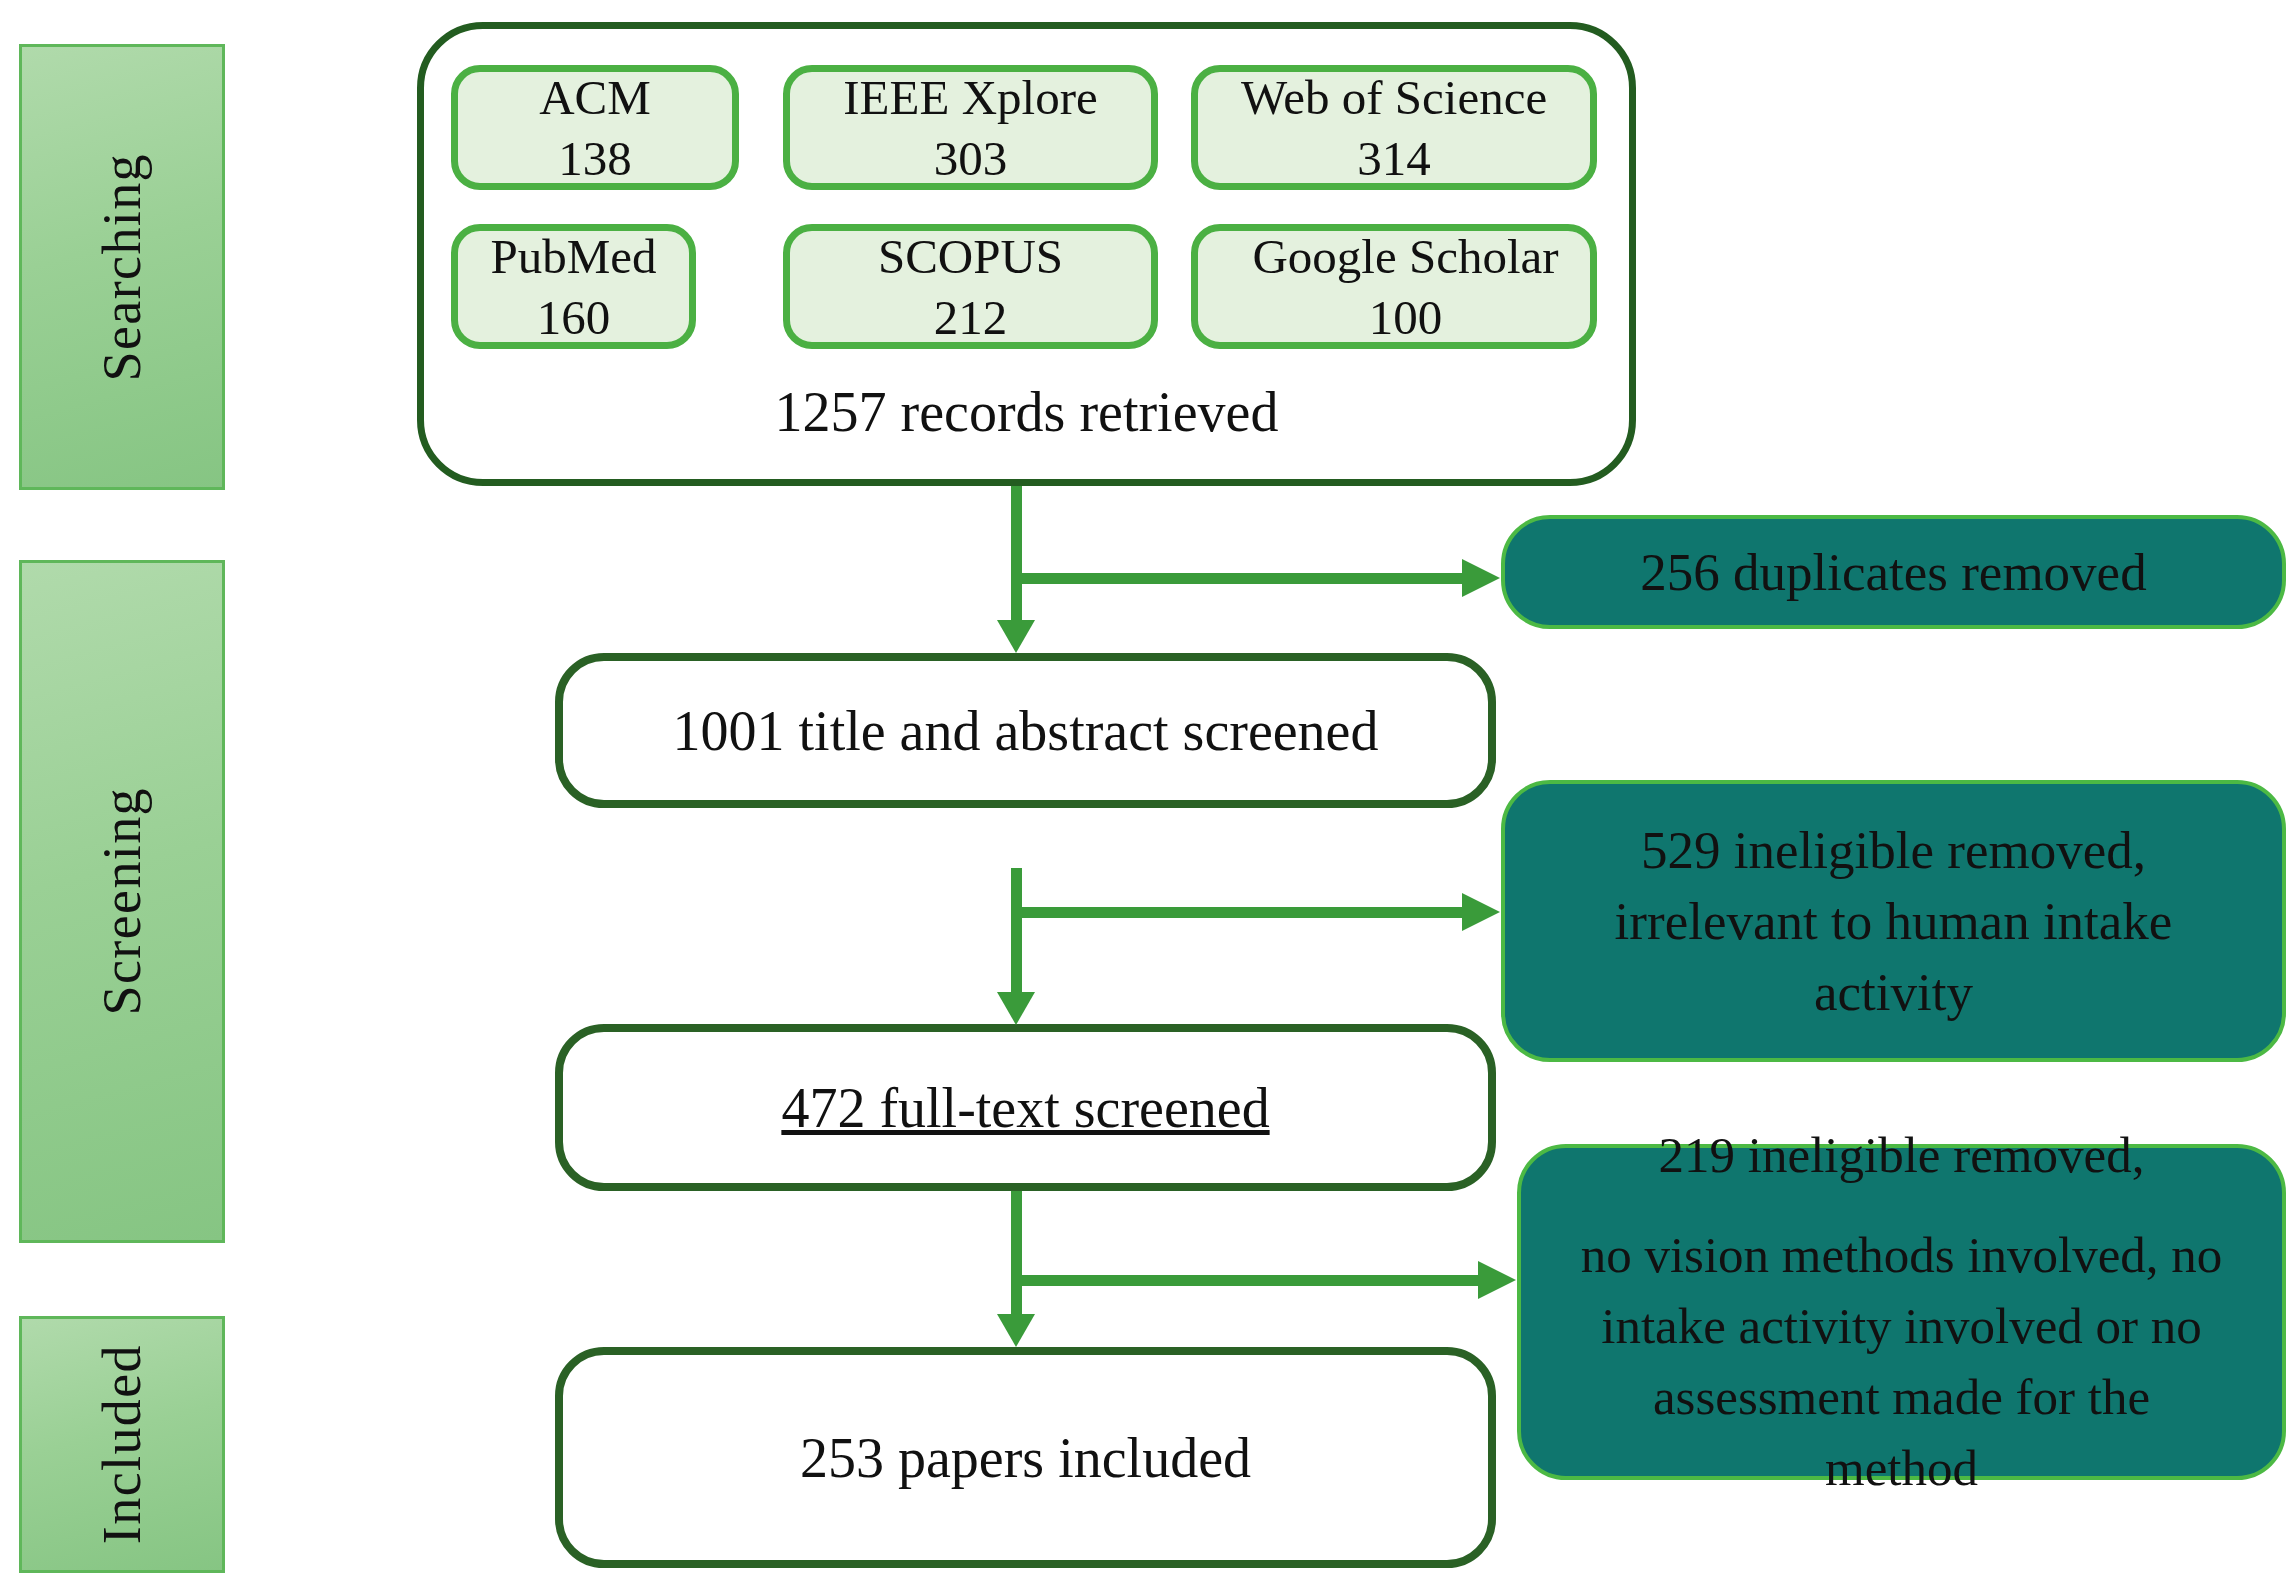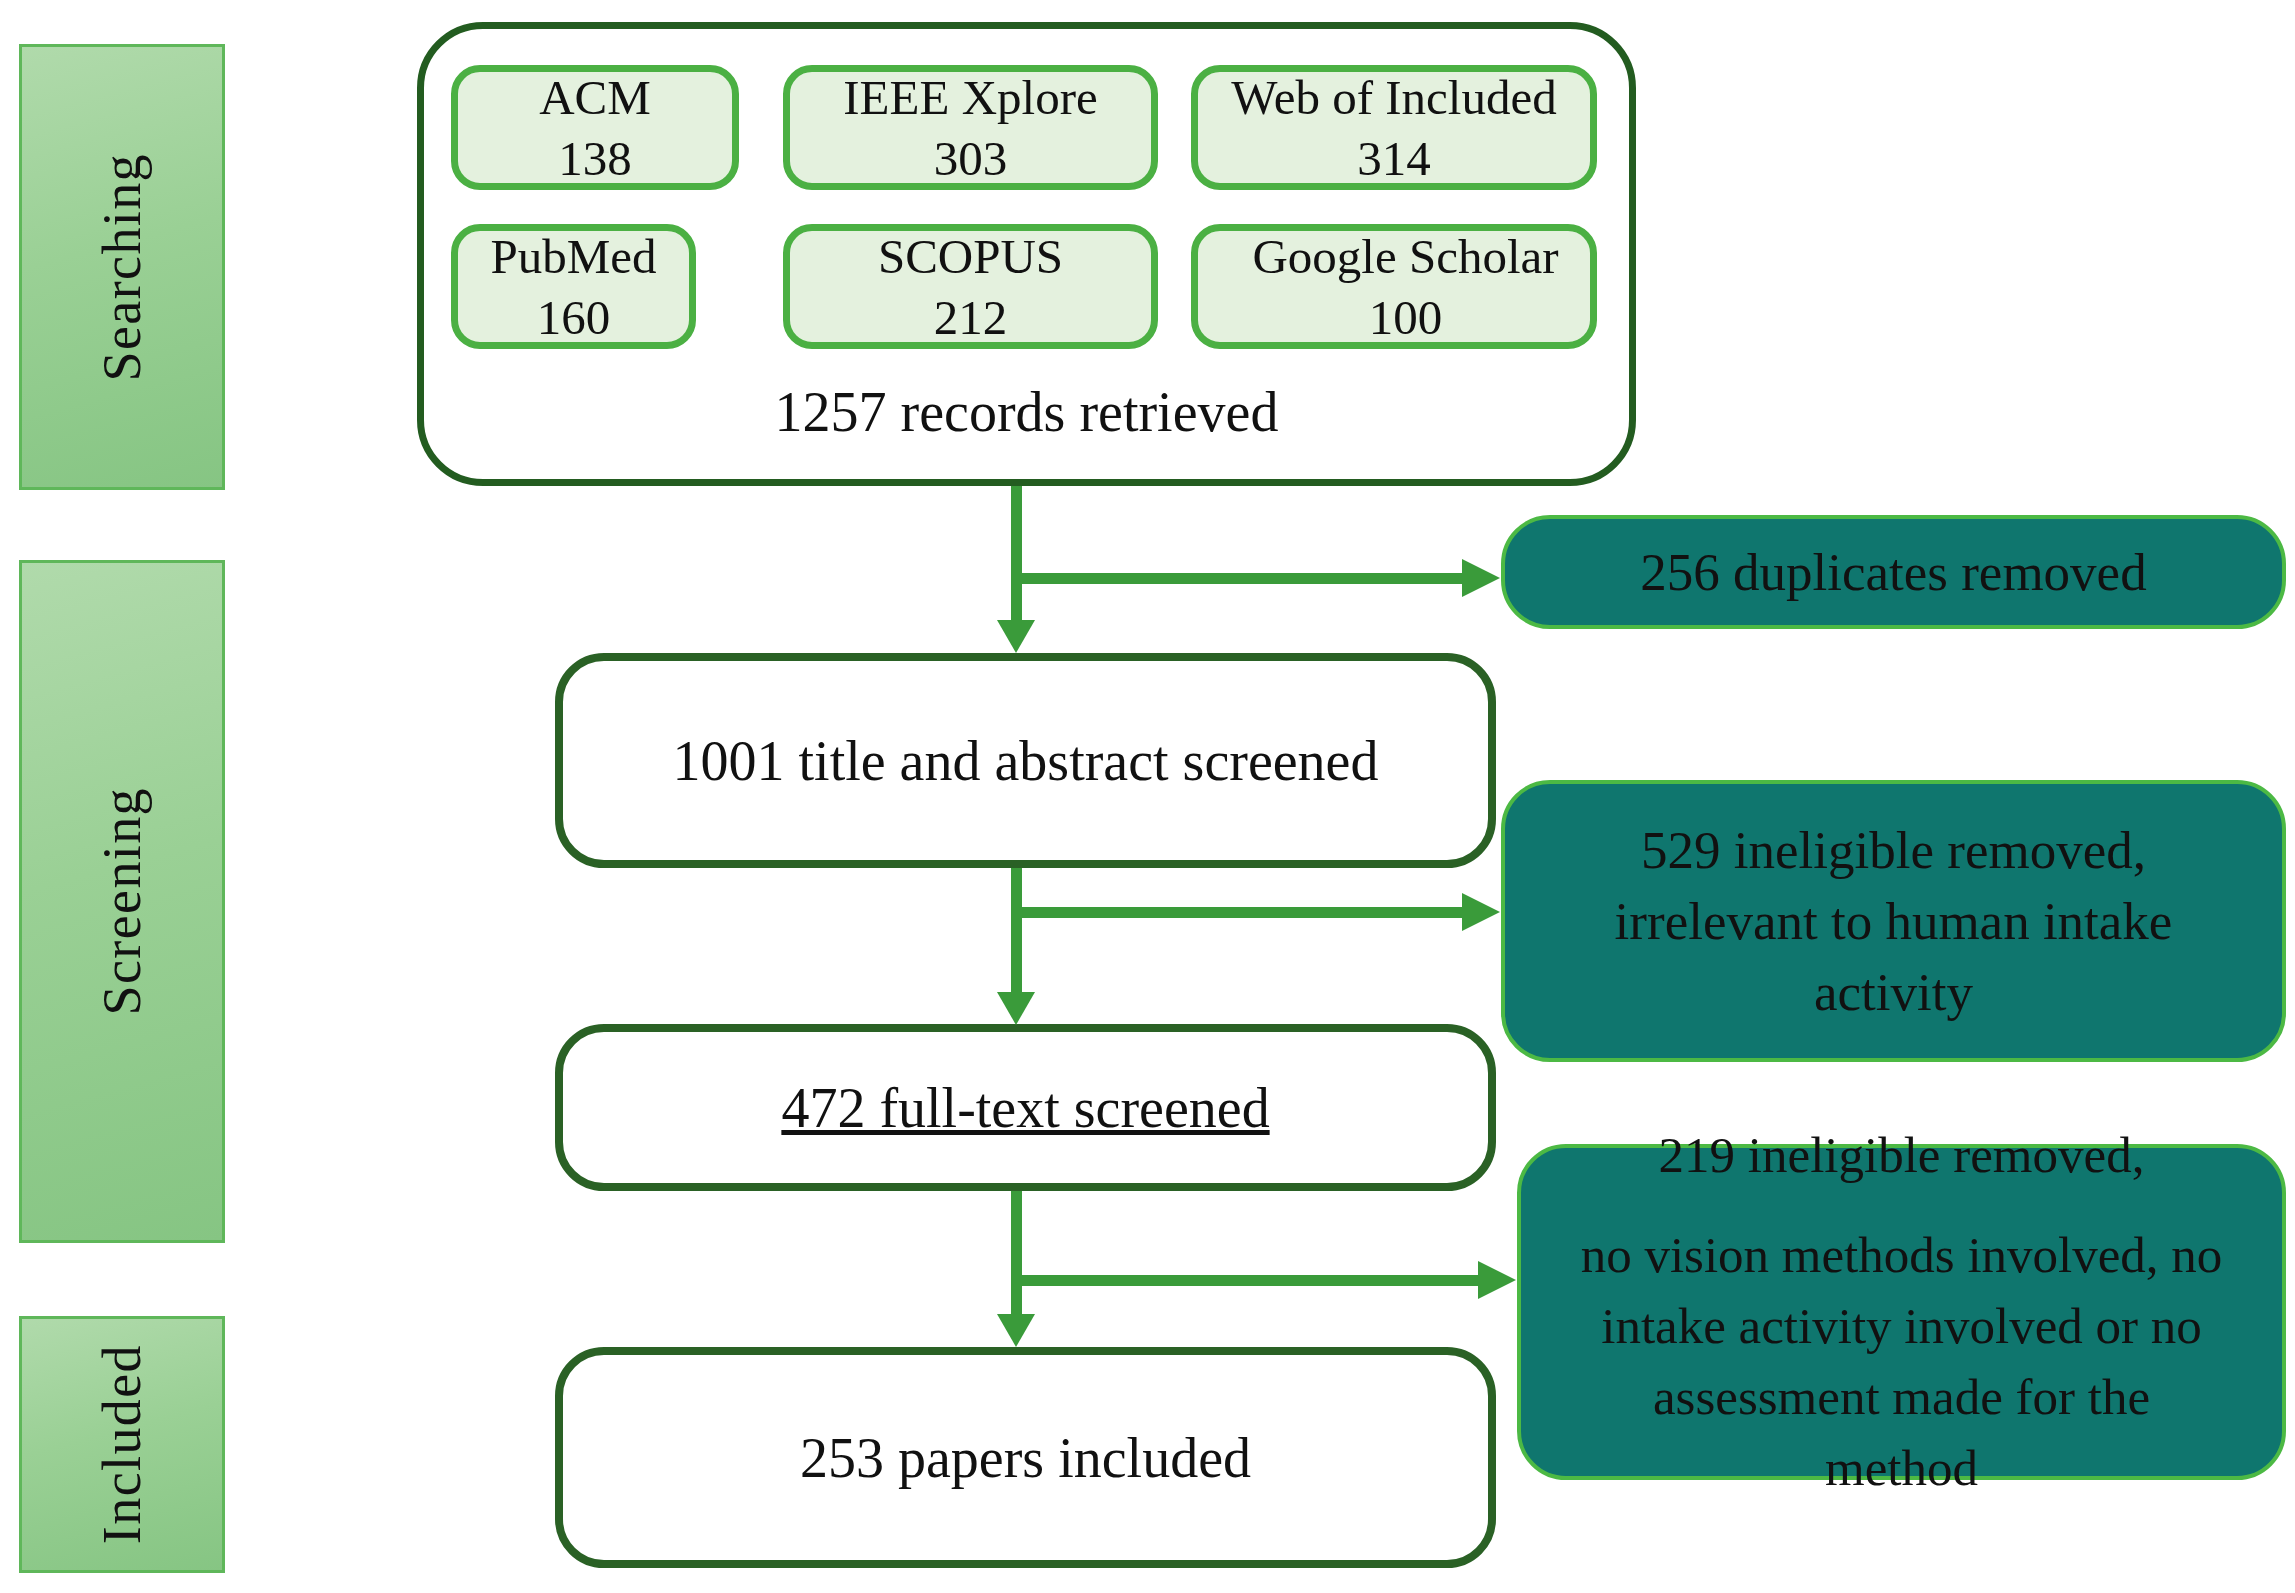--- a/index.html
+++ b/index.html
@@ -99,39 +99,39 @@
 
   <div class="db-box" style="left:451px;top:65px;width:288px;height:125px;">
     <div>ACM</div>
     <div>138</div>
   </div>
   <div class="db-box" style="left:783px;top:65px;width:375px;height:125px;">
     <div>IEEE Xplore</div>
     <div>303</div>
   </div>
   <div class="db-box" style="left:1191px;top:65px;width:406px;height:125px;">
-    <div>Web of Included</div>
+    <div>Web of Science</div>
     <div>314</div>
   </div>
   <div class="db-box" style="left:451px;top:224px;width:245px;height:125px;">
     <div>PubMed</div>
     <div>160</div>
   </div>
   <div class="db-box" style="left:783px;top:224px;width:375px;height:125px;">
     <div>SCOPUS</div>
     <div>212</div>
   </div>
   <div class="db-box" style="left:1191px;top:224px;width:406px;height:125px;padding-left:23px;">
     <div>Google Scholar</div>
     <div>100</div>
   </div>
 
   <div class="caption">1257 records retrieved</div>
 
-  <div class="flow-box" style="top:653px;height:215px;align-items:center;">
+  <div class="flow-box" style="top:653px;height:155px;align-items:center;">
     <span>1001 title and abstract screened</span>
   </div>
   <div class="flow-box" style="top:1024px;height:167px;text-decoration:underline;">
     <span>472 full-text screened</span>
   </div>
   <div class="flow-box" style="top:1347px;height:221px;">
     <span>253 papers included</span>
   </div>
 
   <div class="side-box" style="top:515px;height:114px;">

